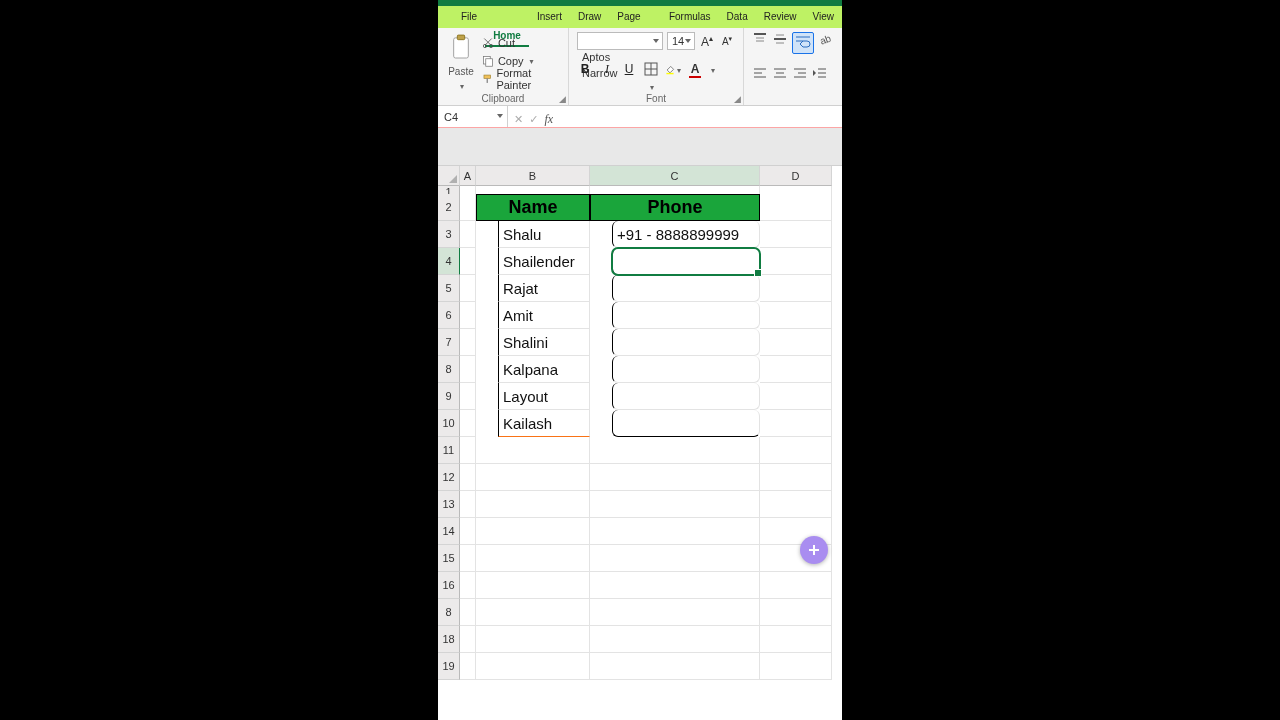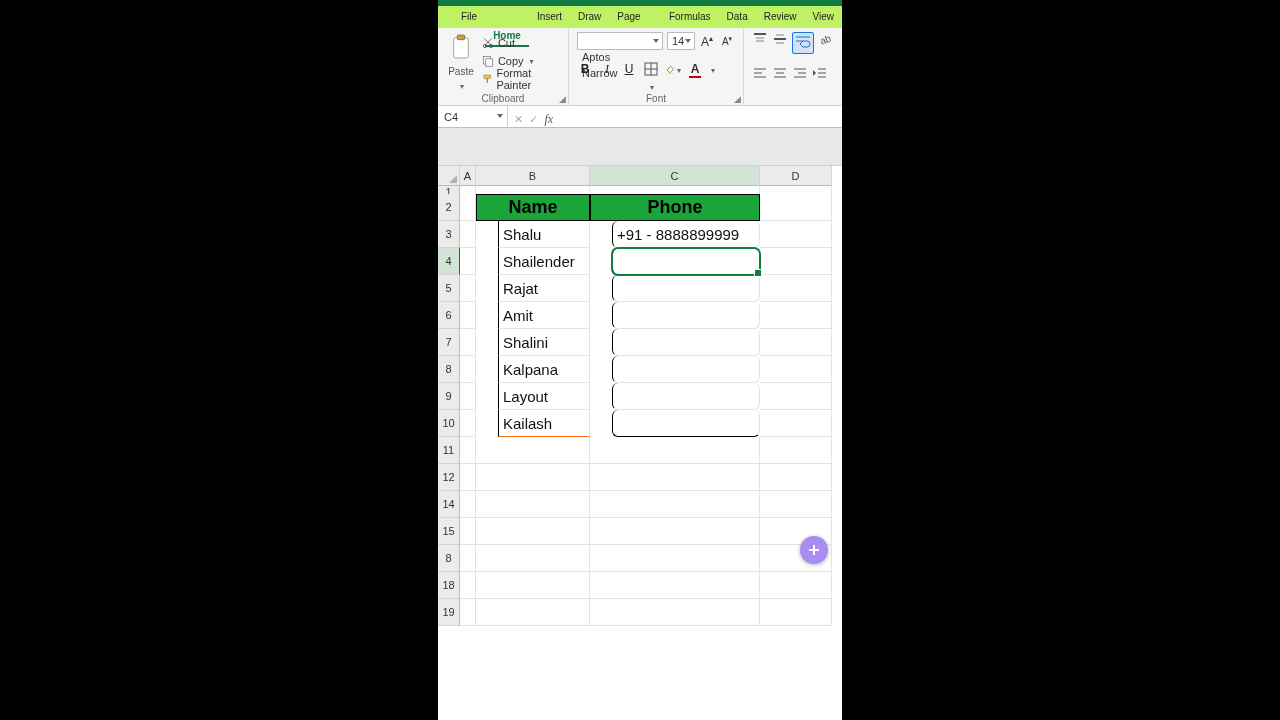--- a/index.html
+++ b/index.html
@@ -437,28 +437,42 @@
           <div class="cell"></div>
         </div>
       <div class="row data">
           <div class="rh">12</div>
           <div class="cell"></div>
           <div class="cell"></div>
           <div class="cell"></div>
           <div class="cell"></div>
         </div>
       <div class="row data">
+          <div class="rh">13</div>
+          <div class="cell"></div>
+          <div class="cell"></div>
+          <div class="cell"></div>
+          <div class="cell"></div>
+        </div>
+      <div class="row data">
           <div class="rh">14</div>
           <div class="cell"></div>
           <div class="cell"></div>
           <div class="cell"></div>
           <div class="cell"></div>
         </div>
       <div class="row data">
           <div class="rh">15</div>
+          <div class="cell"></div>
+          <div class="cell"></div>
+          <div class="cell"></div>
+          <div class="cell"></div>
+        </div>
+      <div class="row data">
+          <div class="rh">16</div>
           <div class="cell"></div>
           <div class="cell"></div>
           <div class="cell"></div>
           <div class="cell"></div>
         </div>
       <div class="row data">
           <div class="rh">8</div>
           <div class="cell"></div>
           <div class="cell"></div>
           <div class="cell"></div>

